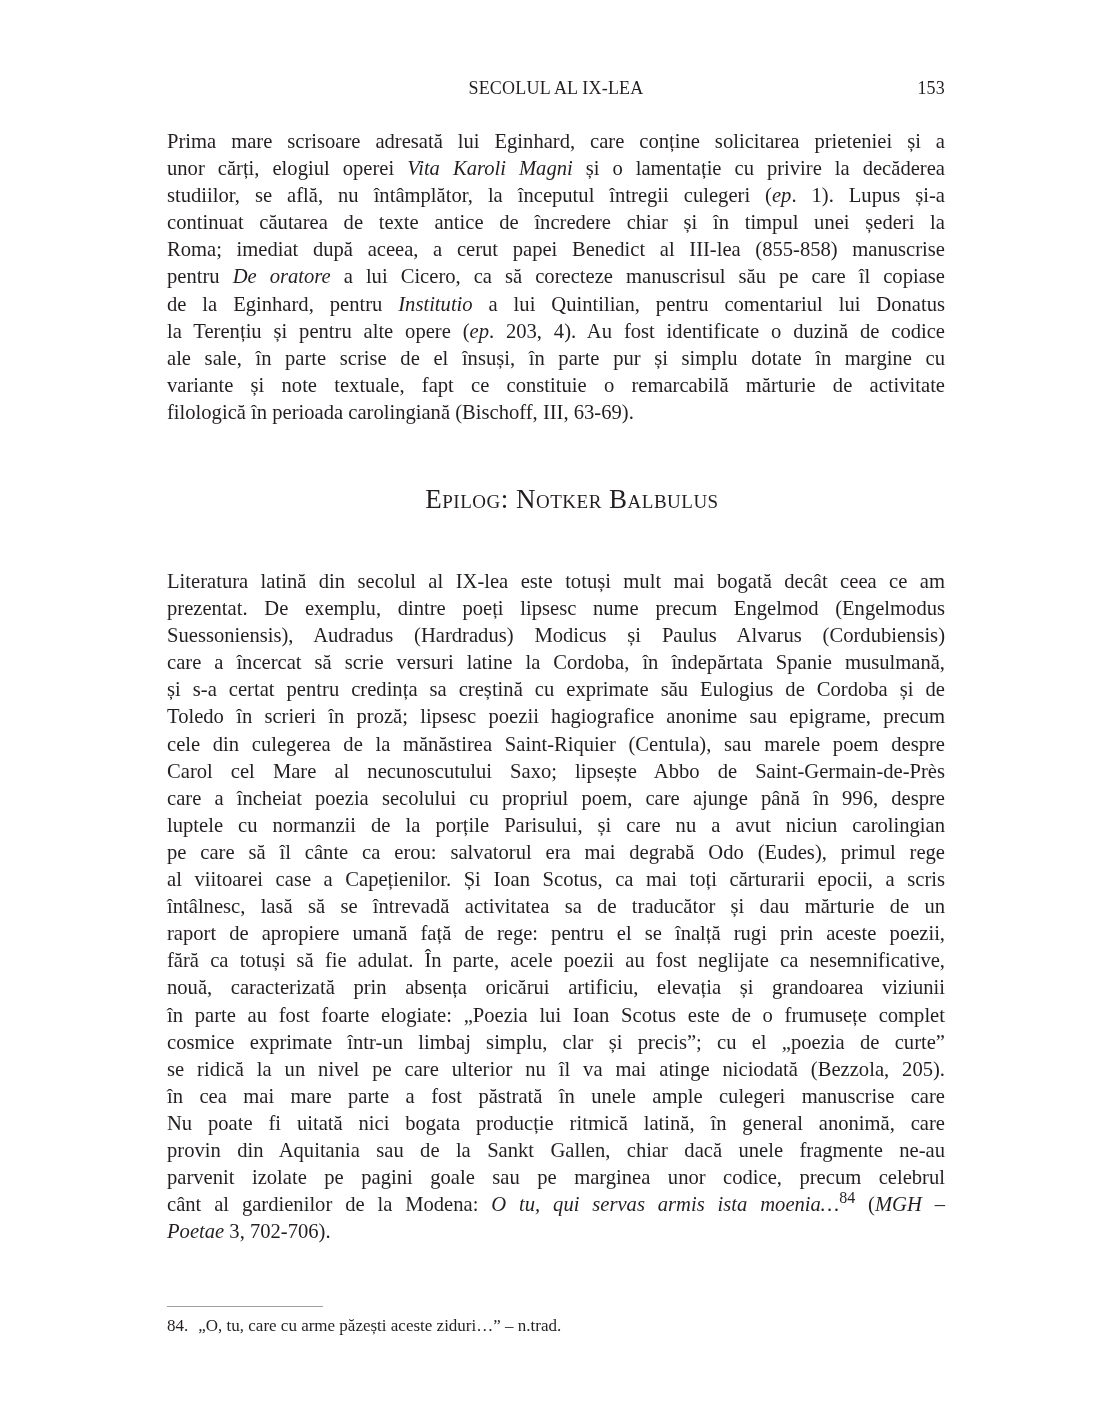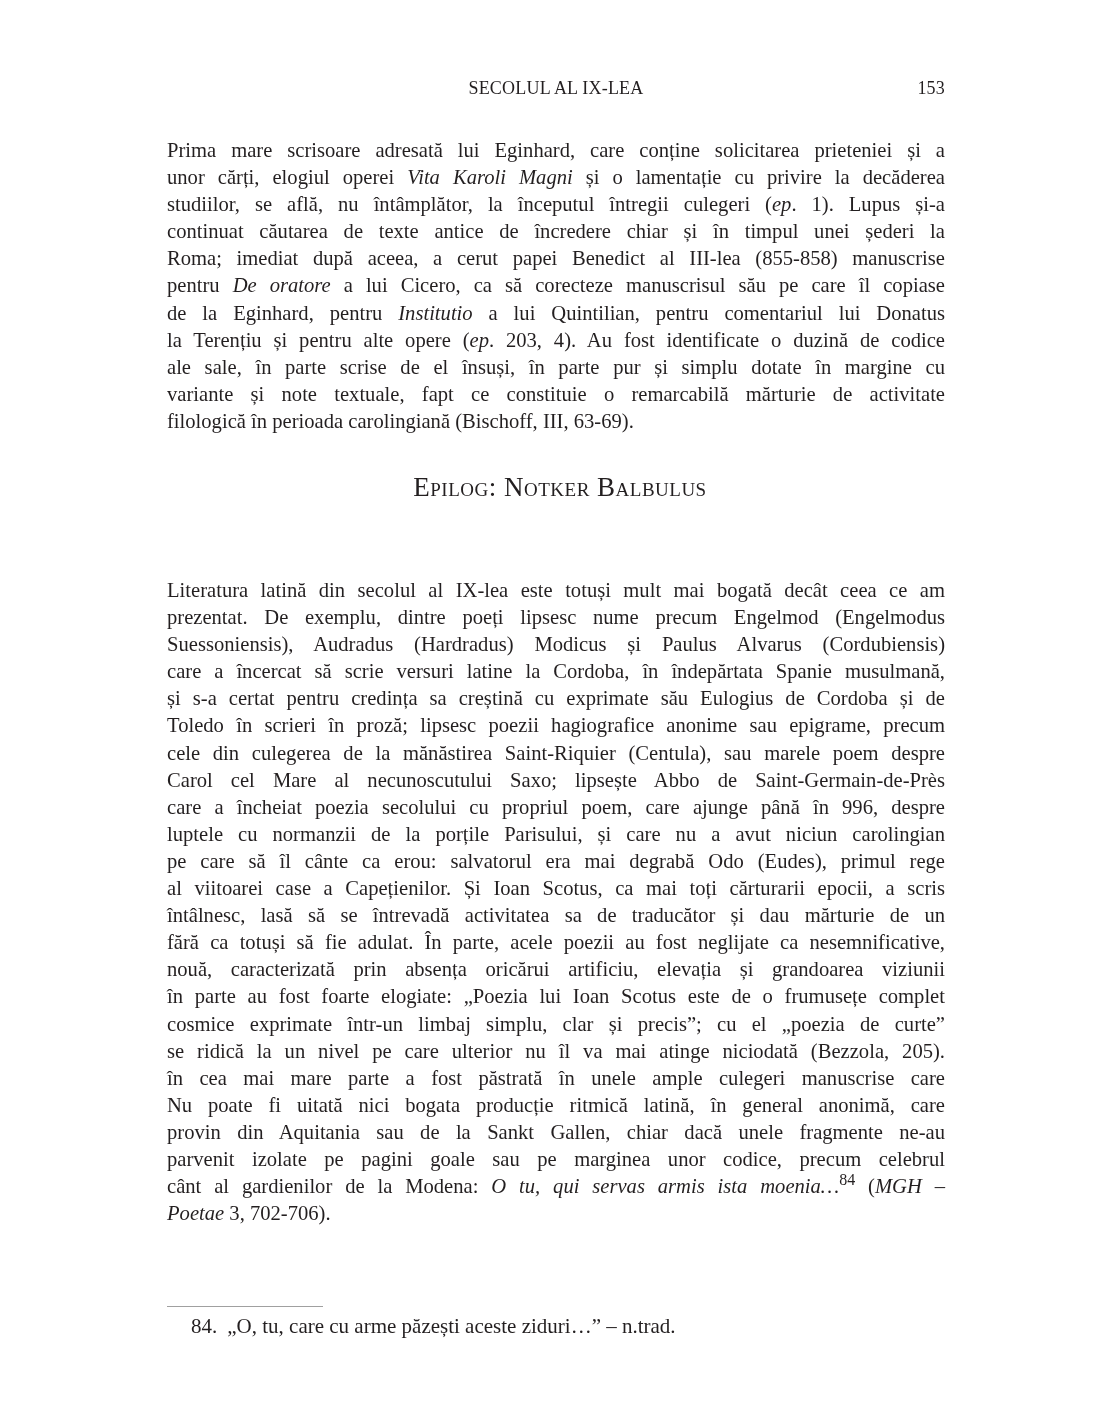--- a/index.html
+++ b/index.html
@@ -43,21 +43,20 @@
       top: 0;
     }
     .body-block {
       position: absolute;
       left: 167px;
       width: 778px;
       font-size: 20.6px;
       line-height: 27.1px;
       text-align: justify;
       hyphens: manual;
-      margin-top: 9px;
     }
     .p1 { top: 128px; }
     .p2 { top: 568px; }
     .line {
       display: block;
       text-align: justify;
       text-align-last: justify;
       white-space: nowrap;
     }
     .line.last {
@@ -72,38 +71,37 @@
     .section-heading {
       position: absolute;
       top: 468px;
       left: 167px;
       width: 778px;
       text-align: center;
       font-size: 27px;
       font-variant: small-caps;
       letter-spacing: 0.5px;
       font-weight: normal;
-      margin: 4px;
+      margin: 16px;
     }
     .footnote-rule {
       position: absolute;
       top: 1306px;
       left: 167px;
       width: 156px;
       height: 1px;
       background: #a0a0a0;
     }
     .footnote {
       position: absolute;
       top: 1315px;
       left: 167px;
       width: 778px;
-      font-size: 21px;
+      font-size: 17px;
       line-height: 22px;
-      margin-left: 24px;
     }
     .footnote-num { margin-right: 10px; }
   </style>
 </head>
 <body>
 
 <div class="page">
 
   <div class="running-head">
     <span class="running-title">SECOLUL AL IX-LEA</span>
@@ -133,20 +131,21 @@
       <span class="line">care a încercat să scrie versuri latine la Cordoba, în îndepărtata Spanie musulmană,</span>
       <span class="line">și s-a certat pentru credința sa creștină cu exprimate său Eulogius de Cordoba și de</span>
       <span class="line">Toledo în scrieri în proză; lipsesc poezii hagiografice anonime sau epigrame, precum</span>
       <span class="line">cele din culegerea de la mănăstirea Saint-Riquier (Centula), sau marele poem despre</span>
       <span class="line">Carol cel Mare al necunoscutului Saxo; lipsește Abbo de Saint-Germain-de-Près</span>
       <span class="line">care a încheiat poezia secolului cu propriul poem, care ajunge până în 996, despre</span>
       <span class="line">luptele cu normanzii de la porțile Parisului, și care nu a avut niciun carolingian</span>
       <span class="line">pe care să îl cânte ca erou: salvatorul era mai degrabă Odo (Eudes), primul rege</span>
       <span class="line">al viitoarei case a Capețienilor. Și Ioan Scotus, ca mai toți cărturarii epocii, a scris</span>
       <span class="line">întâlnesc, lasă să se întrevadă activitatea sa de traducător și dau mărturie de un</span>
+      <span class="line">raport de apropiere umană față de rege: pentru el se înalță rugi prin aceste poezii,</span>
       <span class="line">fără ca totuși să fie adulat. În parte, acele poezii au fost neglijate ca nesemnificative,</span>
       <span class="line">nouă, caracterizată prin absența oricărui artificiu, elevația și grandoarea viziunii</span>
       <span class="line">în parte au fost foarte elogiate: „Poezia lui Ioan Scotus este de o frumusețe complet</span>
       <span class="line">cosmice exprimate într-un limbaj simplu, clar și precis”; cu el „poezia de curte”</span>
       <span class="line">se ridică la un nivel pe care ulterior nu îl va mai atinge niciodată (Bezzola, 205).</span>
       <span class="line">în cea mai mare parte a fost păstrată în unele ample culegeri manuscrise care</span>
       <span class="line">Nu poate fi uitată nici bogata producție ritmică latină, în general anonimă, care</span>
       <span class="line">provin din Aquitania sau de la Sankt Gallen, chiar dacă unele fragmente ne-au</span>
       <span class="line">parvenit izolate pe pagini goale sau pe marginea unor codice, precum celebrul</span>
       <span class="line">cânt al gardienilor de la Modena: <em>O tu, qui servas armis ista moenia…</em><sup class="fnref">84</sup> (<em>MGH –</em></span>

